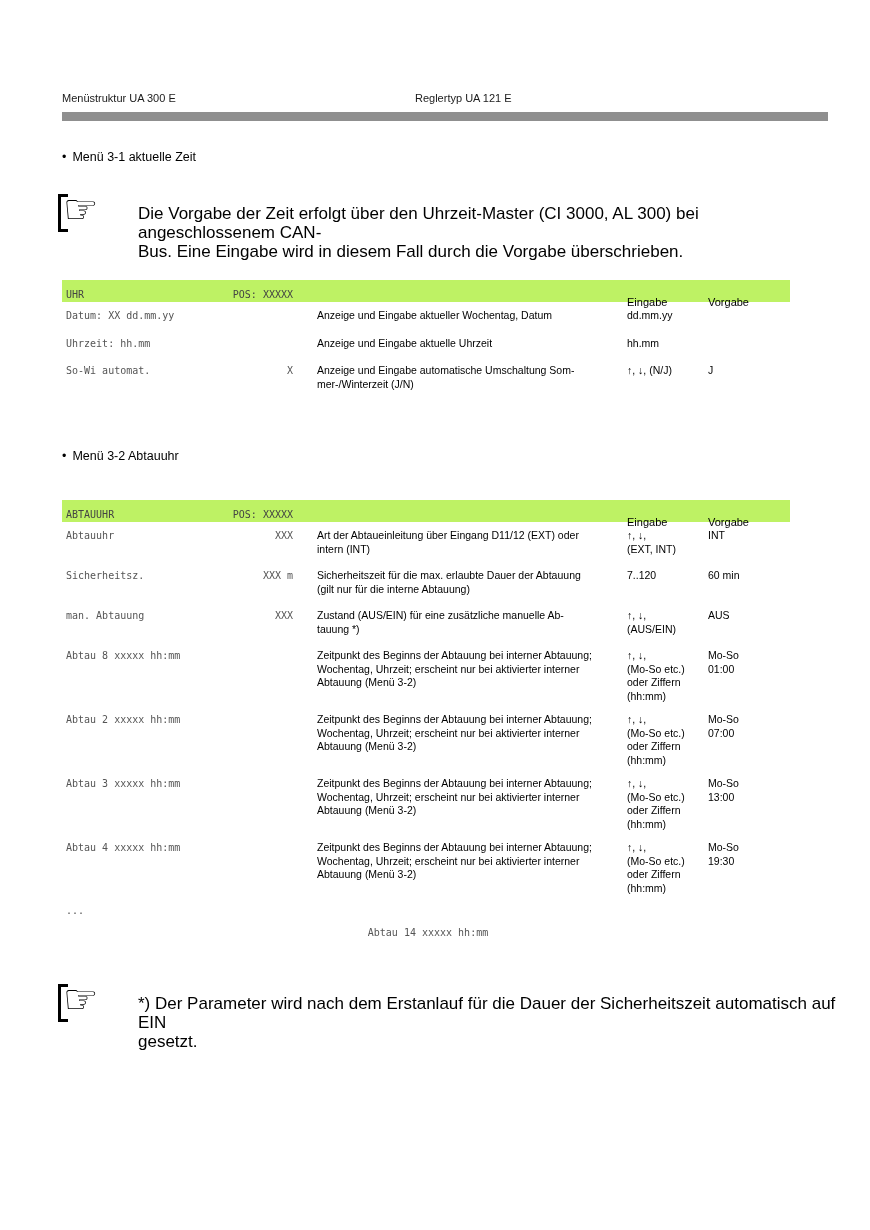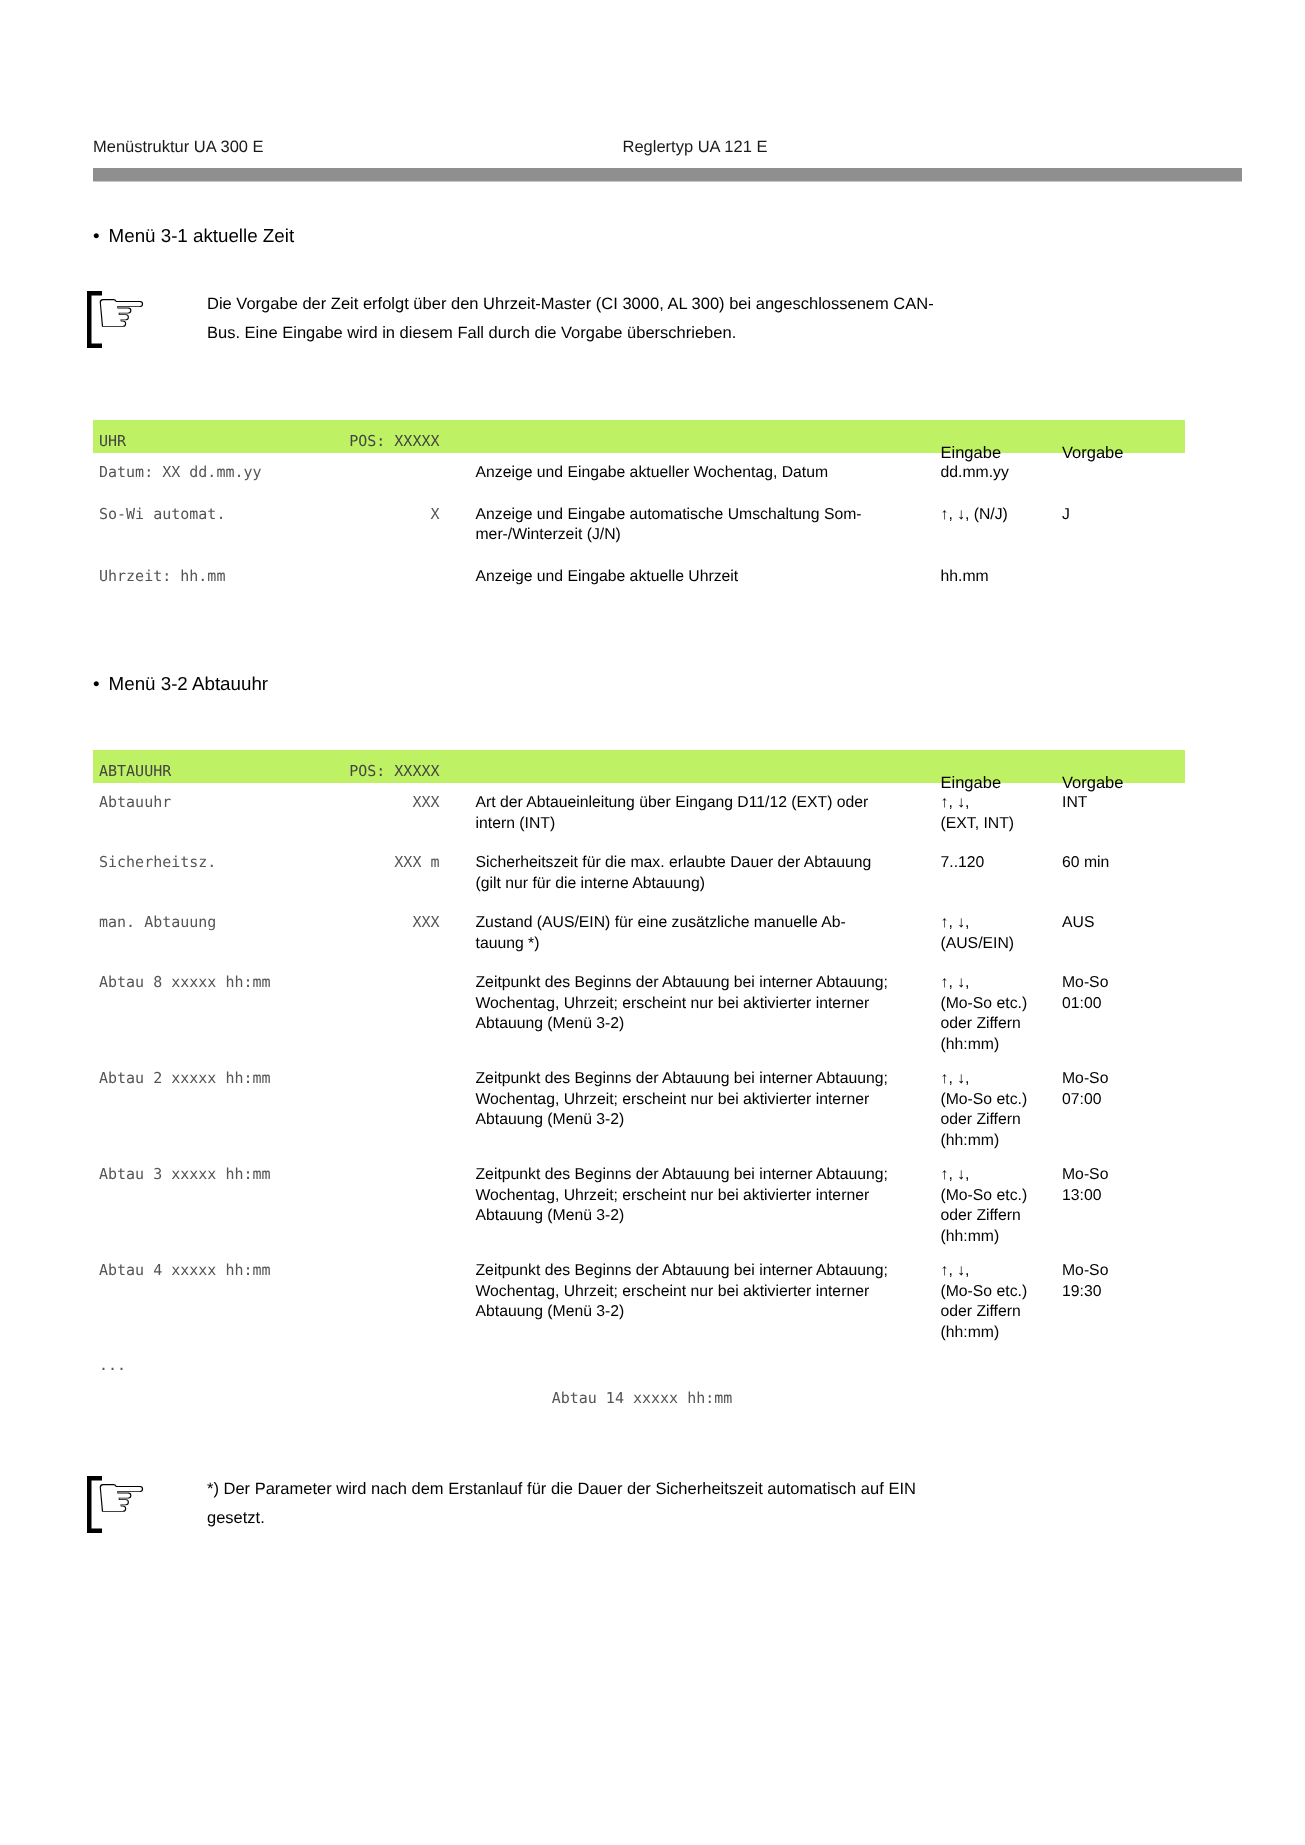--- a/index.html
+++ b/index.html
@@ -33,22 +33,22 @@
   .note-icon .bracket {
     position: absolute; left: 0; top: 0; width: 10px; height: 38px;
     border-left: 3px solid #000; border-top: 3px solid #000; border-bottom: 3px solid #000;
   }
   .note-icon .glyph {
     position: absolute; left: 5px; top: -11px;
     font-family: "DejaVu Sans", sans-serif;
     font-size: 40px; line-height: 52px; color: #000;
   }
   .note-text {
-    position: absolute; left: 80px; top: 2px; width: 700px;
-    font-size: 11px; line-height: 19px; color: #000;
+    position: absolute; left: 80px; top: 12px; width: 700px;
+    font-size: 17px; line-height: 19px; color: #000;
     white-space: pre-line;
   }
   
   .tbl { position: absolute; left: 62px; width: 728px; }
   #tbl-uhr { top: 280px; }
   #tbl-abtau { top: 500px; }
   .tbl-head {
     display: grid;
     grid-template-columns: 161px 70px 320px 81px 96px;
     background: #bef264; height: 22px; align-items: center;
@@ -128,33 +128,33 @@
       <div class="h-vor">Vorgabe</div>
     </div>
     <div class="tbl-row rw-s">
       <div class="c-mono">Datum: XX dd.mm.yy</div>
       <div class="c-val"></div>
       <div class="c-desc">Anzeige und Eingabe aktueller Wochentag, Datum</div>
       <div class="c-ein">dd.mm.yy</div>
       <div class="c-vor"></div>
     </div>
     <div class="tbl-row rw-s">
+      <div class="c-mono">Uhrzeit: hh.mm</div>
+      <div class="c-val"></div>
+      <div class="c-desc">Anzeige und Eingabe aktuelle Uhrzeit</div>
+      <div class="c-ein">hh.mm</div>
+      <div class="c-vor"></div>
+    </div>
+    <div class="tbl-row rw-s">
       <div class="c-mono">So-Wi automat.</div>
       <div class="c-val">X</div>
       <div class="c-desc">Anzeige und Eingabe automatische Umschaltung Som-
 mer-/Winterzeit (J/N)</div>
       <div class="c-ein">↑, ↓, (N/J)</div>
       <div class="c-vor">J</div>
-    </div>
-    <div class="tbl-row rw-s">
-      <div class="c-mono">Uhrzeit: hh.mm</div>
-      <div class="c-val"></div>
-      <div class="c-desc">Anzeige und Eingabe aktuelle Uhrzeit</div>
-      <div class="c-ein">hh.mm</div>
-      <div class="c-vor"></div>
     </div>
   </div>
 
   <div class="bullet-line" id="bullet2">
     <span class="dot">•</span><span>Menü 3-2 Abtauuhr</span>
   </div>
 
   <div class="tbl" id="tbl-abtau">
     <div class="tbl-head">
       <div class="h-name">ABTAUUHR</div>

